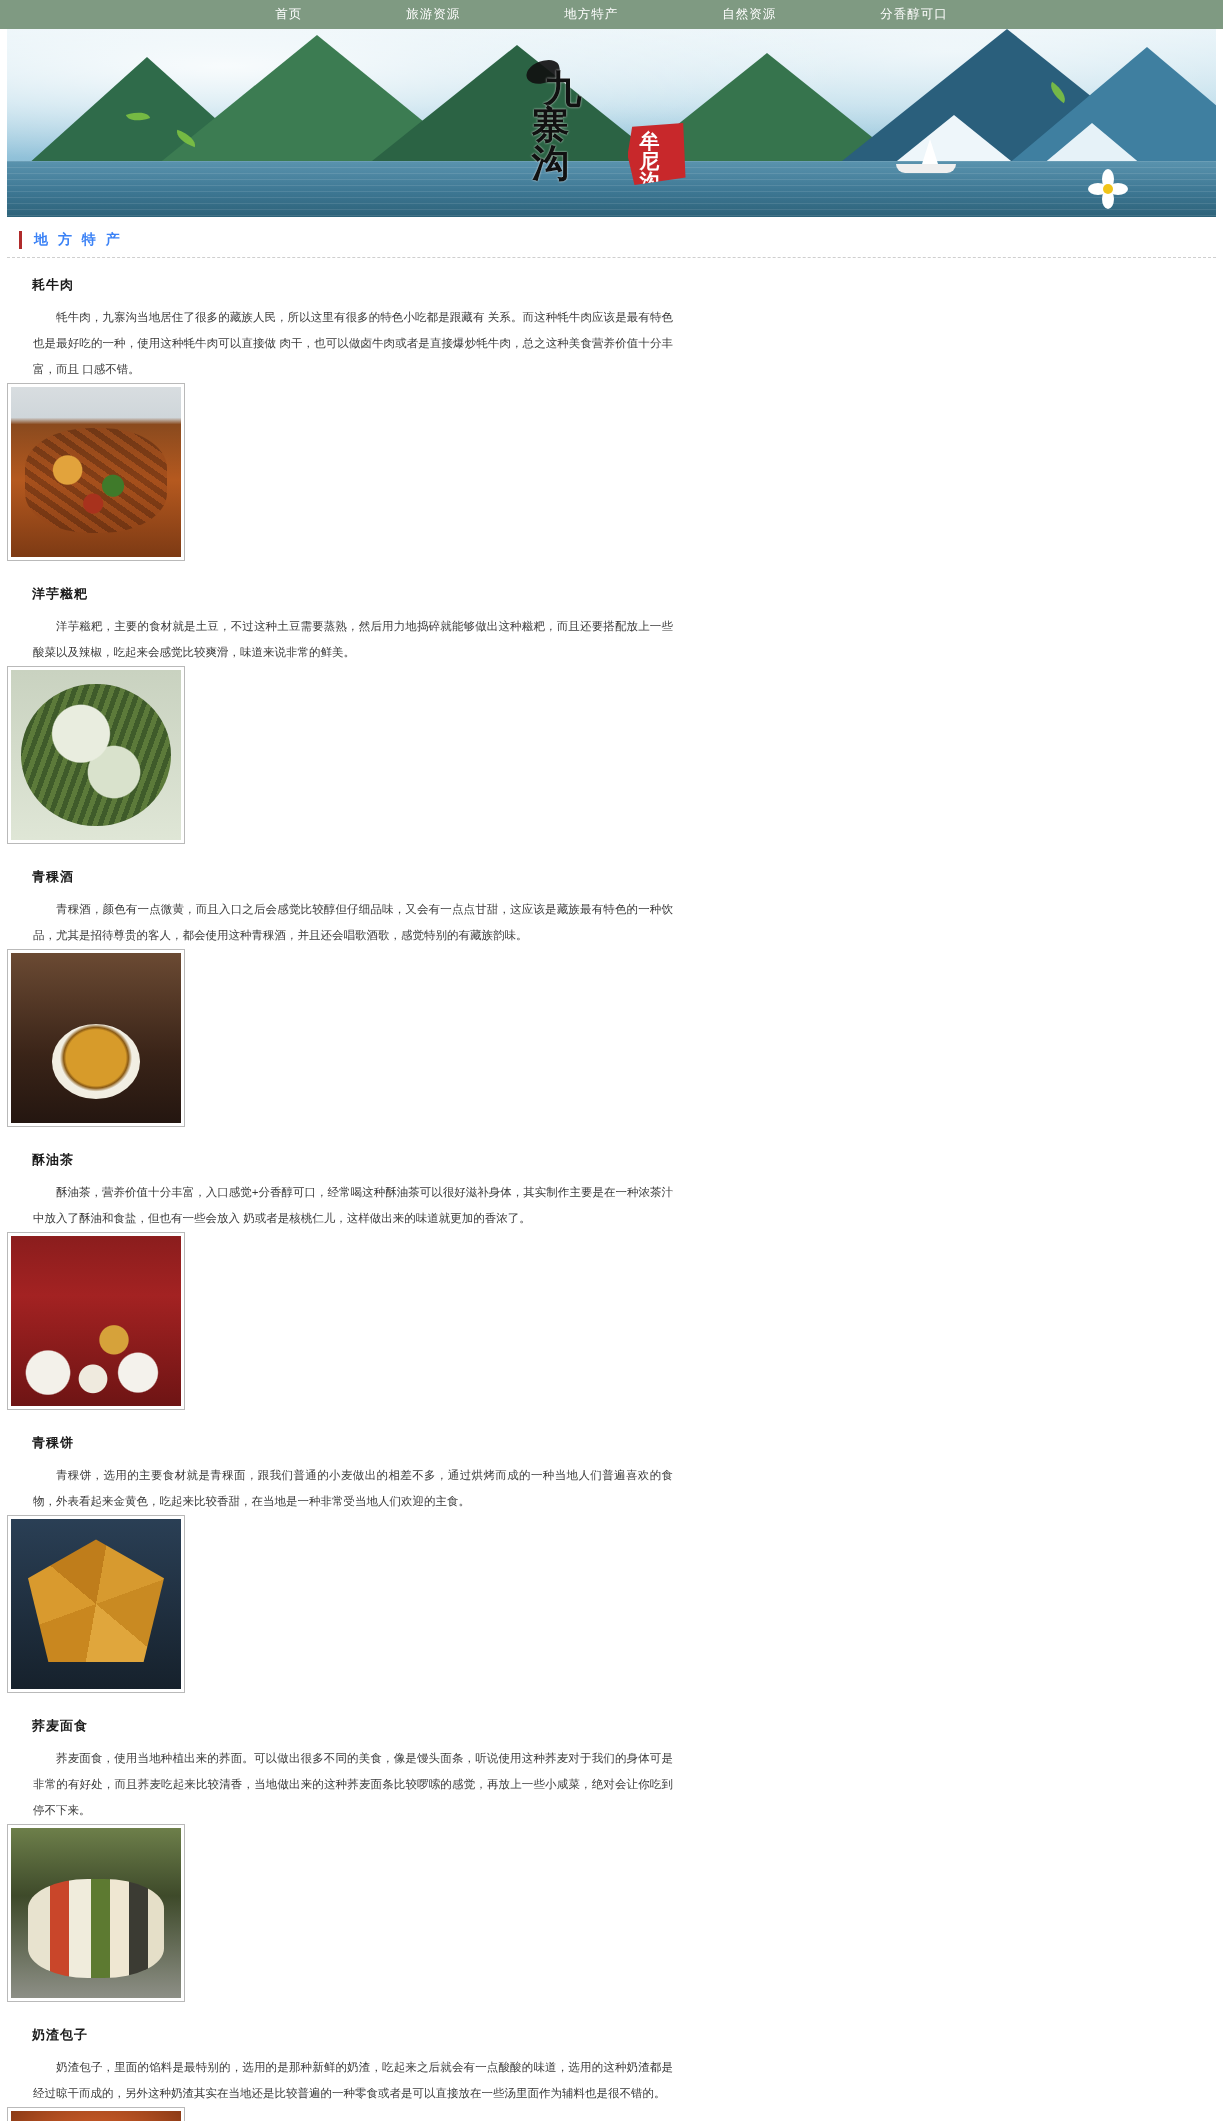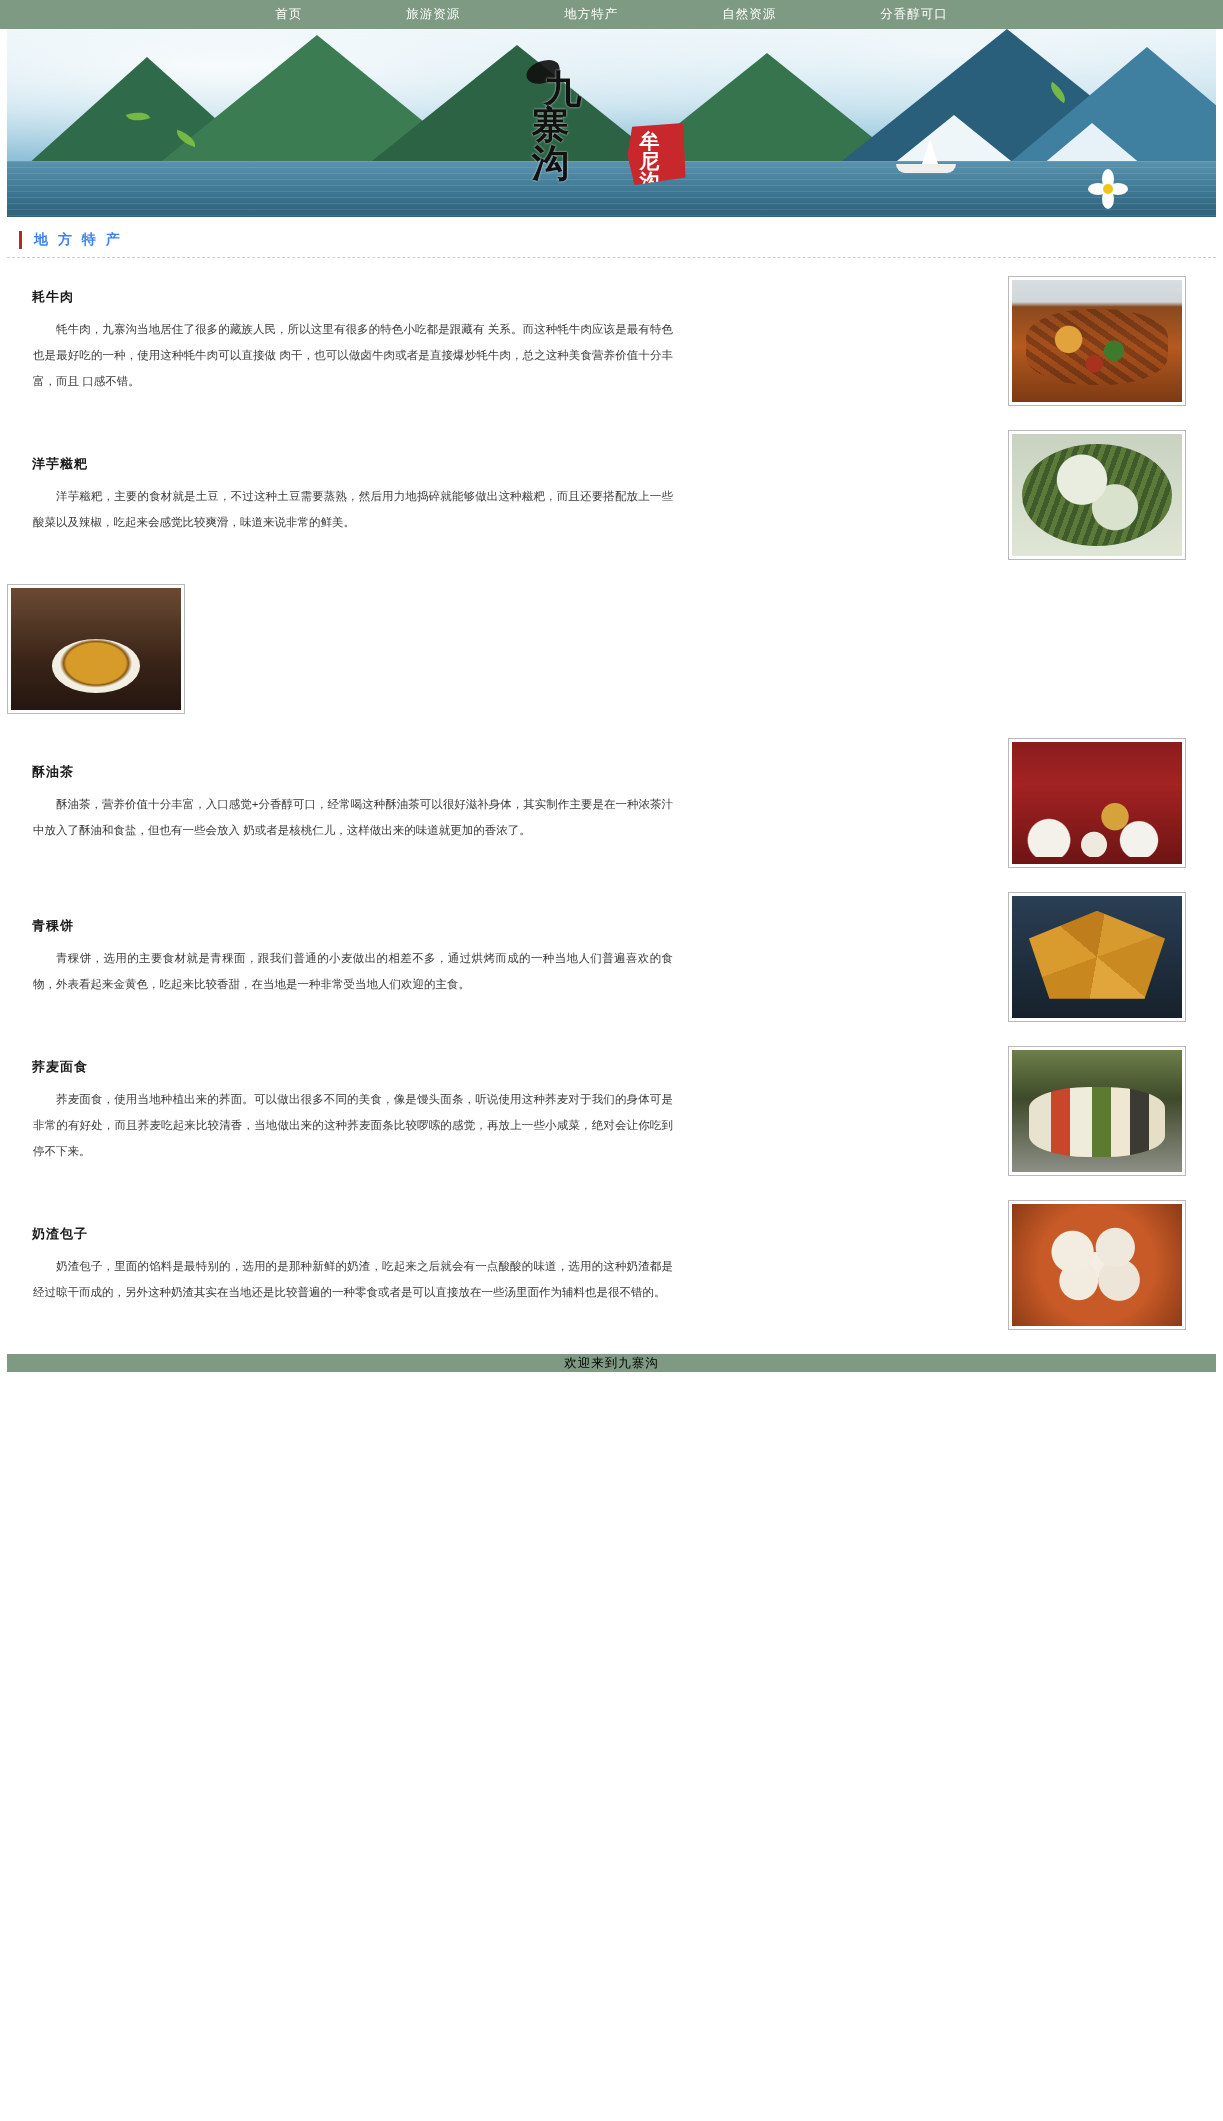--- a/index.html
+++ b/index.html
@@ -138,23 +138,24 @@
     width: 3px; height: 18px; background: #b02b2b; margin: 0 12px 0 12px;
   }
   .section-title {
     font-size: 14px; color: #3b82f6; letter-spacing: 3px; font-weight: bold;
   }
 
   
   .content { padding: 18px 7px 0 7px; }
   .item {
     display: flex;
-    align-items: center;
+    align-items: flex-start;
     margin-bottom: 24px;
     min-height: 130px;
+    flex-direction: column;
   }
   .item-text { flex: 1; padding: 0 18px 0 25px; }
   .item-title {
     font-size: 13px; font-weight: bold; color: #1b1b1b;
     margin: 0 0 10px 0; letter-spacing: 1px;
   }
   .item-body {
     font-size: 11.5px; color: #3a3a3a; line-height: 26px;
     text-indent: 2em; text-align: justify; margin: 1px;
     max-width: 640px;
@@ -302,20 +303,24 @@
       <div class="item-text">
         <h3 class="item-title">洋芋糍粑</h3>
         <p class="item-body">洋芋糍粑，主要的食材就是土豆，不过这种土豆需要蒸熟，然后用力地捣碎就能够做出这种糍粑，而且还要搭配放上一些酸菜以及辣椒，吃起来会感觉比较爽滑，味道来说非常的鲜美。</p>
       </div>
       <div class="item-thumb">
         <div class="thumb-inner t-potato"></div>
       </div>
     </div>
 
     <div class="item">
+      <div class="item-text">
+        <h3 class="item-title">青稞酒</h3>
+        <p class="item-body">青稞酒，颜色有一点微黄，而且入口之后会感觉比较醇但仔细品味，又会有一点点甘甜，这应该是藏族最有特色的一种饮品，尤其是招待尊贵的客人，都会使用这种青稞酒，并且还会唱歌酒歌，感觉特别的有藏族韵味。</p>
+      </div>
       <div class="item-thumb">
         <div class="thumb-inner t-wine"></div>
       </div>
     </div>
 
     <div class="item">
       <div class="item-text">
         <h3 class="item-title">酥油茶</h3>
         <p class="item-body">酥油茶，营养价值十分丰富，入口感觉+分香醇可口，经常喝这种酥油茶可以很好滋补身体，其实制作主要是在一种浓茶汁中放入了酥油和食盐，但也有一些会放入 奶或者是核桃仁儿，这样做出来的味道就更加的香浓了。</p>
       </div>

